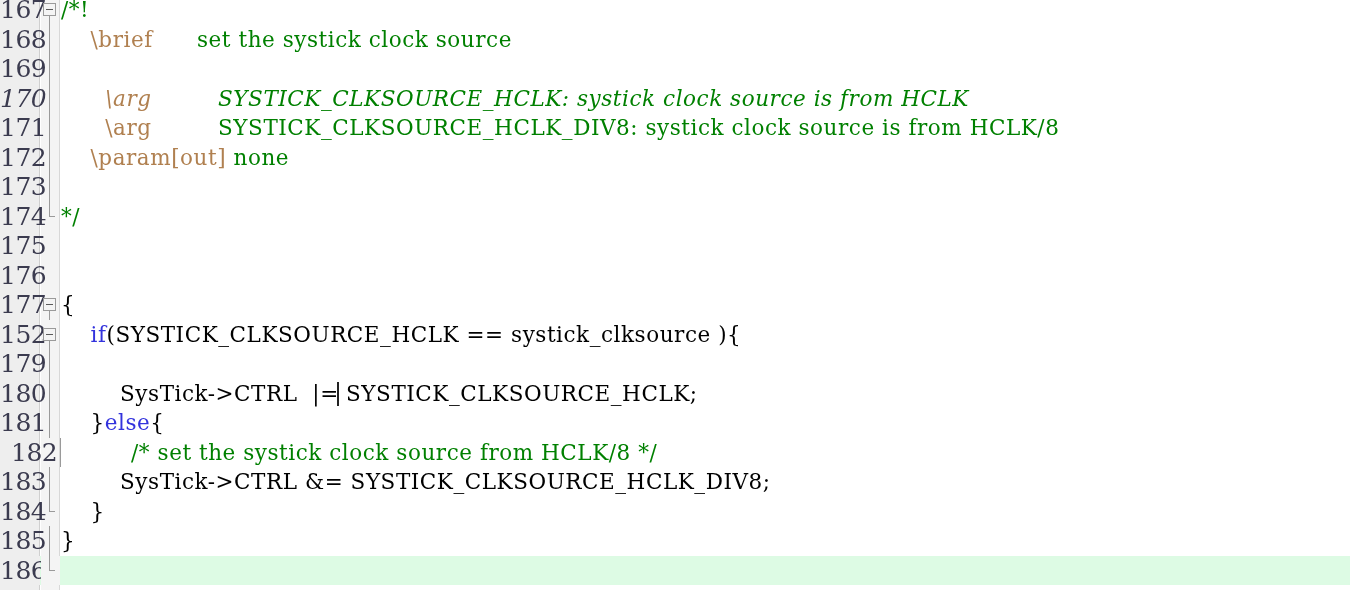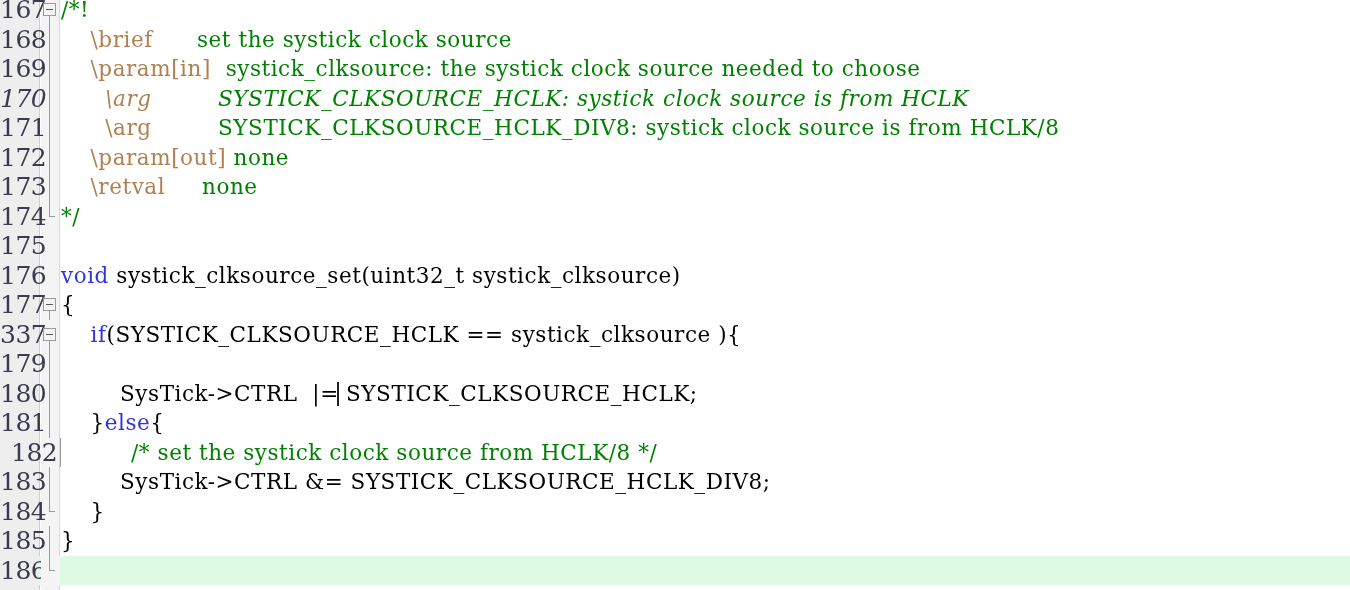--- a/index.html
+++ b/index.html
@@ -140,30 +140,30 @@
 </style>
 </head>
 <body>
 
 <div id="editor">
   <div class="gutter-bg"></div>
   <div class="fold-bg"></div>
   <div id="rows">
       <div class="row" style="top: -5px;"><div class="lineno-cell">167</div><div class="fold-cell"><span class="fold-box"></span><span class="fold-line from-box"></span></div><div class="code-cell"><span class="c-comment">/*!</span></div></div>
       <div class="row" style="top: 24.5px;"><div class="lineno-cell">168</div><div class="fold-cell"><span class="fold-line"></span></div><div class="code-cell"><span class="c-plain">    </span><span class="c-doctag">\brief</span><span class="c-comment">      </span><span class="c-comment">set the systick clock source</span></div></div>
-      <div class="row" style="top: 54px;"><div class="lineno-cell">169</div><div class="fold-cell"><span class="fold-line"></span></div><div class="code-cell"><span class="c-plain">    </span><span class="c-doctag">\param[in]</span><span class="c-comment">  </span><span class="c-comment">systick_clksource: the systick clock source needed to choose</span></div></div>
+      <div class="row" style="top: 54px;"><div class="lineno-cell">169</div><div class="fold-cell"><span class="fold-line"></span></div></div>
       <div class="row" style="top: 83.5px; font-style: italic;"><div class="lineno-cell">170</div><div class="fold-cell"><span class="fold-line"></span></div><div class="code-cell"><span class="c-plain">      </span><span class="c-doctag">\arg</span><span class="c-comment">         </span><span class="c-comment">SYSTICK_CLKSOURCE_HCLK: systick clock source is from HCLK</span></div></div>
       <div class="row" style="top: 113px;"><div class="lineno-cell">171</div><div class="fold-cell"><span class="fold-line"></span></div><div class="code-cell"><span class="c-plain">      </span><span class="c-doctag">\arg</span><span class="c-comment">         </span><span class="c-comment">SYSTICK_CLKSOURCE_HCLK_DIV8: systick clock source is from HCLK/8</span></div></div>
       <div class="row" style="top: 142.5px;"><div class="lineno-cell">172</div><div class="fold-cell"><span class="fold-line"></span></div><div class="code-cell"><span class="c-plain">    </span><span class="c-doctag">\param[out]</span><span class="c-comment"> </span><span class="c-comment">none</span></div></div>
-      <div class="row" style="top: 172px;"><div class="lineno-cell">173</div><div class="fold-cell"><span class="fold-line"></span></div><div class="code-cell"><span class="c-plain">    </span><span class="c-doctag">\retval</span><span class="c-comment">     </span><span class="c-comment">none</span></div></div>
+      <div class="row" style="top: 172px;"><div class="lineno-cell">173</div><div class="fold-cell"><span class="fold-line"></span></div></div>
       <div class="row" style="top: 201.5px; padding-left: 12px;"><div class="lineno-cell">174</div><div class="fold-cell"><span class="fold-end"></span></div><div class="code-cell"><span class="c-comment">*/</span></div></div>
       <div class="row" style="top: 231px;"><div class="lineno-cell">175</div><div class="fold-cell"></div><div class="code-cell"></div></div>
-      <div class="row" style="top: 260.5px;"><div class="lineno-cell">176</div><div class="fold-cell"></div><div class="code-cell"><span class="c-kw">void</span><span class="c-plain"> systick_clksource_set(uint32_t systick_clksource)</span></div></div>
+      <div class="row" style="top: 260.5px;"><div class="lineno-cell">176</div><div class="fold-cell"></div></div>
       <div class="row" style="top: 290px;"><div class="lineno-cell">177</div><div class="fold-cell"><span class="fold-box"></span><span class="fold-line from-box"></span></div><div class="code-cell"><span class="c-plain">{</span></div></div>
-      <div class="row" style="top: 319.5px;"><div class="lineno-cell">337</div><div class="fold-cell"><span class="fold-box"></span><span class="fold-line from-box"></span></div><div class="code-cell"><span class="c-plain">    </span><span class="c-kw">if</span><span class="c-plain">(SYSTICK_CLKSOURCE_HCLK == systick_clksource ){</span></div></div>
+      <div class="row" style="top: 319.5px;"><div class="lineno-cell">152</div><div class="fold-cell"><span class="fold-box"></span><span class="fold-line from-box"></span></div><div class="code-cell"><span class="c-plain">    </span><span class="c-kw">if</span><span class="c-plain">(SYSTICK_CLKSOURCE_HCLK == systick_clksource ){</span></div></div>
       <div class="row" style="top: 349px;"><div class="lineno-cell">179</div><div class="fold-cell"><span class="fold-line"></span></div><div class="code-cell"><span class="c-plain">        </span></div></div>
       <div class="row" style="top: 378.5px;"><div class="lineno-cell">180</div><div class="fold-cell"><span class="fold-line"></span></div><div class="code-cell"><span class="c-plain">        SysTick-&gt;CTRL  |= SYSTICK_CLKSOURCE_HCLK;</span></div></div>
       <div class="row" style="top: 408px;"><div class="lineno-cell">181</div><div class="fold-cell"><span class="fold-line"></span></div><div class="code-cell"><span class="c-plain">    }</span><span class="c-kw">else</span><span class="c-plain">{</span></div></div>
       <div class="row" style="top: 437.5px; margin-left: 11px;"><div class="lineno-cell">182</div><div class="fold-cell"><span class="fold-line"></span></div><div class="code-cell"><span class="c-plain">        </span><span class="c-comment">/* set the systick clock source from HCLK/8 */</span></div></div>
       <div class="row" style="top: 467px;"><div class="lineno-cell">183</div><div class="fold-cell"><span class="fold-line"></span></div><div class="code-cell"><span class="c-plain">        SysTick-&gt;CTRL &amp;= SYSTICK_CLKSOURCE_HCLK_DIV8;</span></div></div>
       <div class="row" style="top: 496.5px;"><div class="lineno-cell">184</div><div class="fold-cell"><span class="fold-end"></span></div><div class="code-cell"><span class="c-plain">    }</span></div></div>
       <div class="row" style="top: 526px;"><div class="lineno-cell">185</div><div class="fold-cell"><span class="fold-line"></span></div><div class="code-cell"><span class="c-plain">}</span></div></div>
       <div class="row hl" style="top: 555.5px;"><div class="lineno-cell">186</div><div class="fold-cell"><span class="fold-end"></span></div><div class="code-cell"></div></div>
     </div>
 <div class="caret" style="left: 337px; top: 381.5px;"></div>

